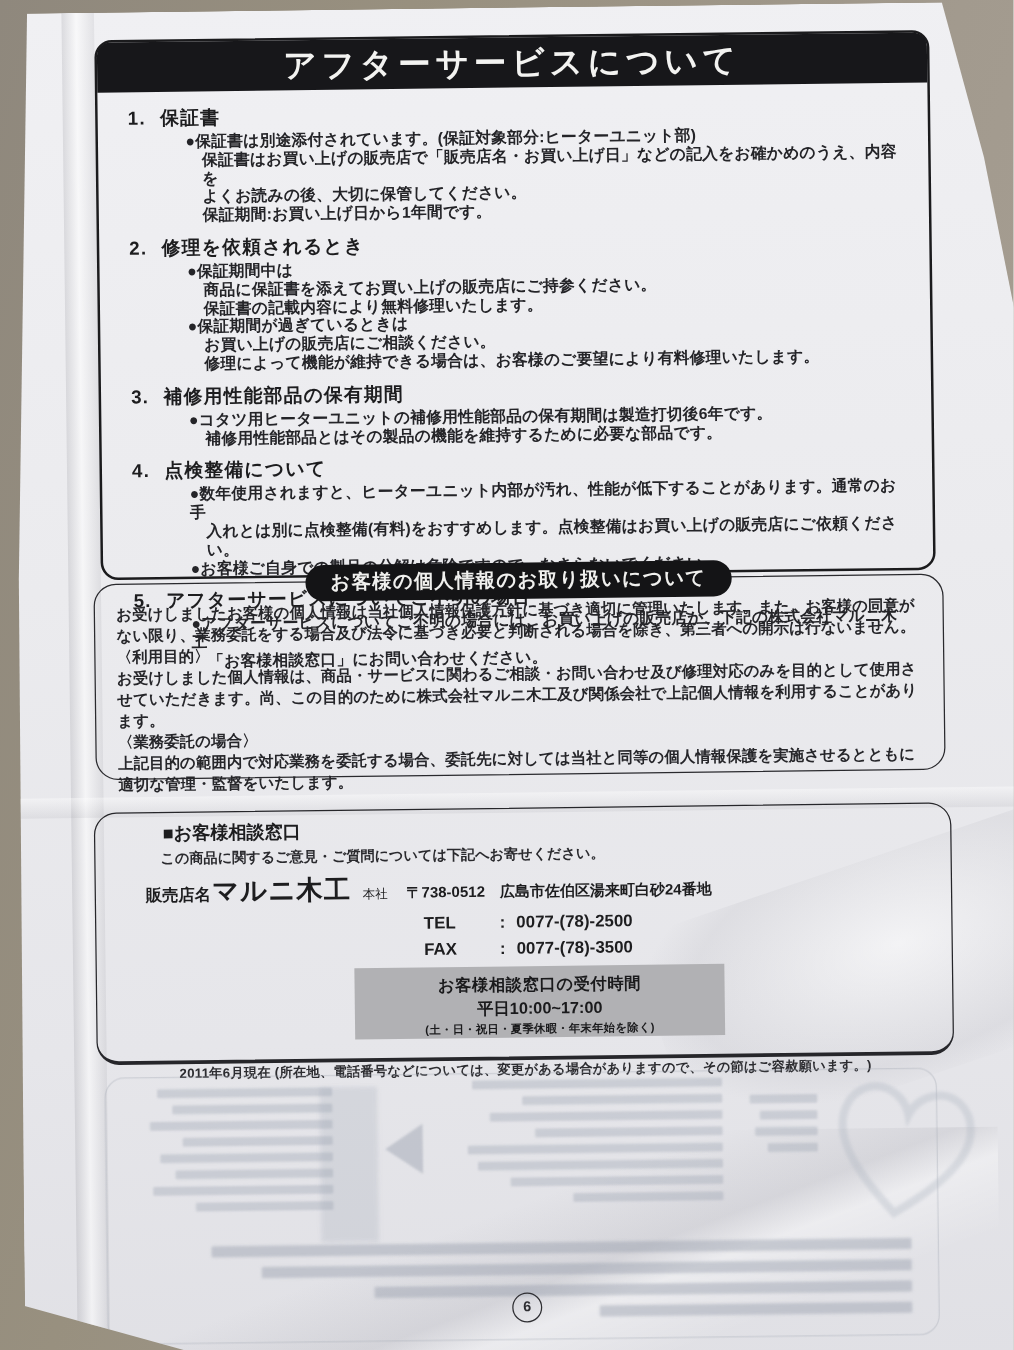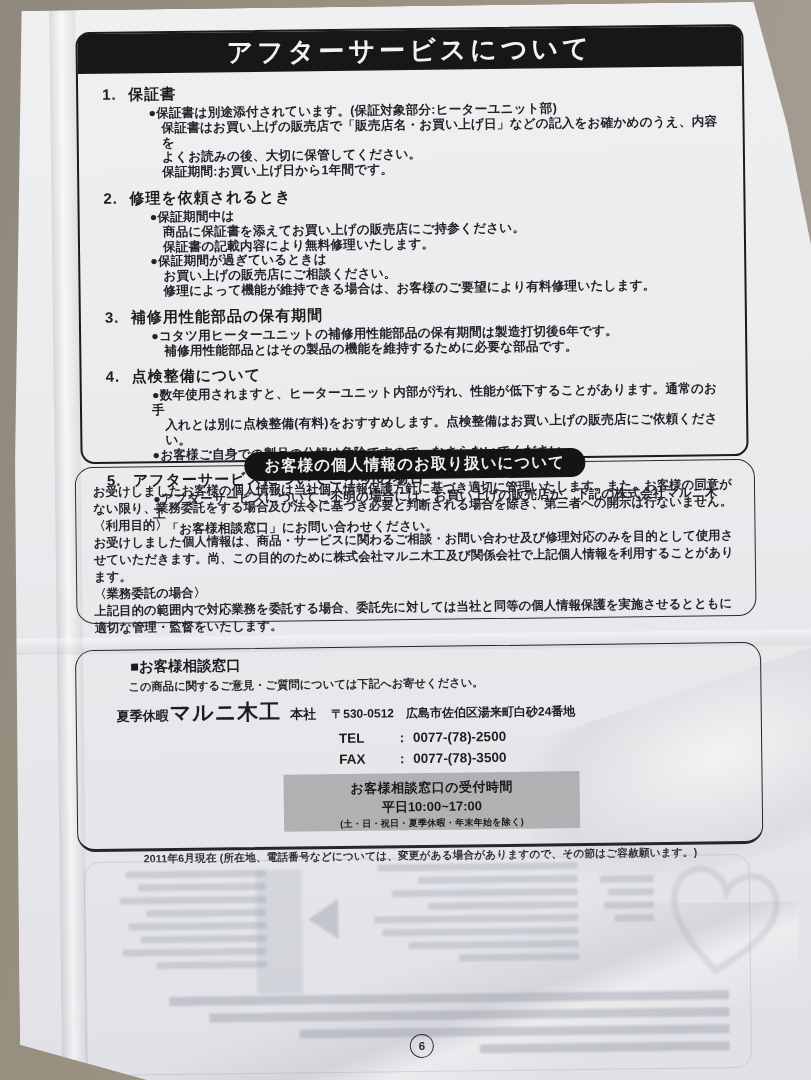--- a/index.html
+++ b/index.html
@@ -43,21 +43,21 @@
   .box2-body{padding:16px 15px 0 17px;font-size:12.3px;line-height:17px;
     letter-spacing:.1px;color:#26262a;font-weight:bold;}
   
   .box3{position:absolute;left:60px;top:640px;width:684px;height:198px;
     border:1.5px solid #26262a;border-bottom-width:3px;border-radius:18px;}
   .c-head{margin:7px 0 0 54px;font-size:14.5px;font-weight:bold;}
   .c-note{margin:3px 0 0 52px;font-size:11.3px;font-weight:bold;color:#2a2a2e;}
   .company{margin:5px 0 0 40px;display:flex;align-items:baseline;white-space:nowrap;}
   .co-prefix{font-size:13px;font-weight:bold;}
   .co-name{font-size:21px;font-weight:bold;letter-spacing:1px;margin-left:1px;}
-  .co-office{font-size:13px;font-weight:bold;margin-left:9px;}
+  .co-office{font-size:10px;font-weight:normal;margin-left:9px;}
   .co-postal{font-size:12px;font-weight:bold;margin-left:15px;}
   .co-addr{font-size:12px;font-weight:bold;margin-left:12px;}
   .tline{margin:6px 0 0 262px;font-size:13.5px;font-weight:bold;display:flex;}
   .tline .t-label{width:52px;}
   .tline .t-colon{width:22px;text-align:center;}
   .eline{margin:8px 0 0 262px;font-size:12.5px;font-weight:bold;display:flex;}
   .eline .t-label{width:52px;}
   .eline .t-colon{width:22px;text-align:center;}
   .hours{position:absolute;left:206px;top:126px;width:296px;height:57px;
     background:#b1b1b4;text-align:center;color:#1a1a1c;}
@@ -146,24 +146,24 @@
         <div>お受けしました個人情報は、商品・サービスに関わるご相談・お問い合わせ及び修理対応のみを目的として使用させていただきます。尚、この目的のために株式会社マルニ木工及び関係会社で上記個人情報を利用することがあります。</div>
         <div>〈業務委託の場合〉</div>
         <div>上記目的の範囲内で対応業務を委託する場合、委託先に対しては当社と同等の個人情報保護を実施させるとともに適切な管理・監督をいたします。</div>
       </div>
     </div>
 
     <div class="box3">
       <div class="c-head">■お客様相談窓口</div>
       <div class="c-note">この商品に関するご意見・ご質問については下記へお寄せください。</div>
       <div class="company">
-        <span class="co-prefix">夏季休暇</span>
+        <span class="co-prefix">販売店名</span>
         <span class="co-name">マルニ木工</span>
         <span class="co-office">本社</span>
-        <span class="co-postal">〒530-0512</span>
+        <span class="co-postal">〒738-0512</span>
         <span class="co-addr">広島市佐伯区湯来町白砂24番地</span>
       </div>
       <div class="tline">
         <span class="t-label">TEL</span>
         <span class="t-colon">:</span>
         <span class="t-value">0077-(78)-2500</span>
       </div>
       <div class="tline">
         <span class="t-label">FAX</span>
         <span class="t-colon">:</span>

